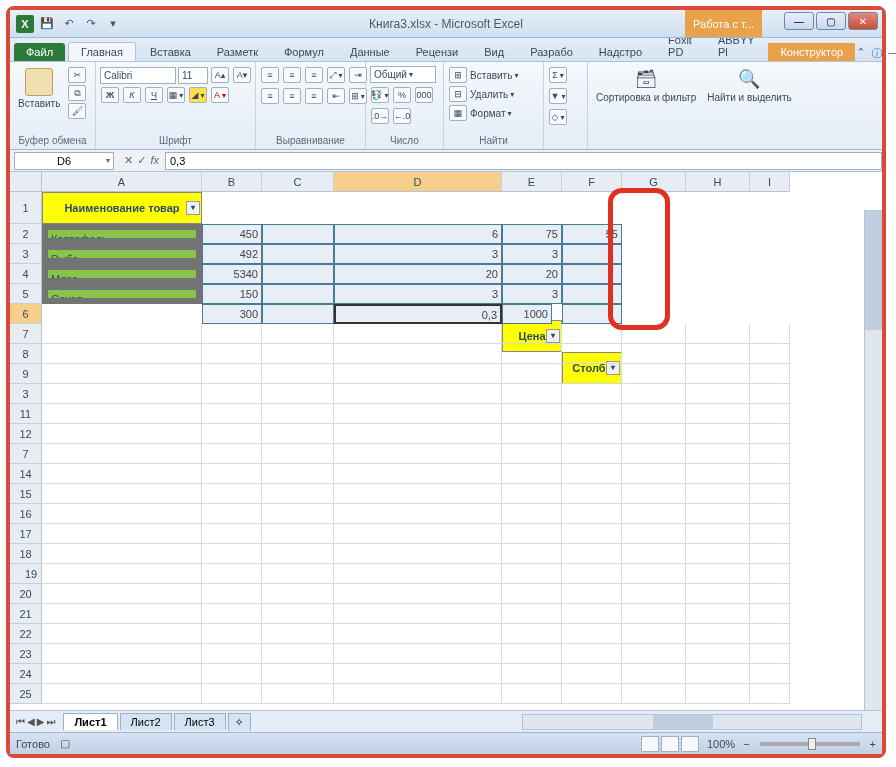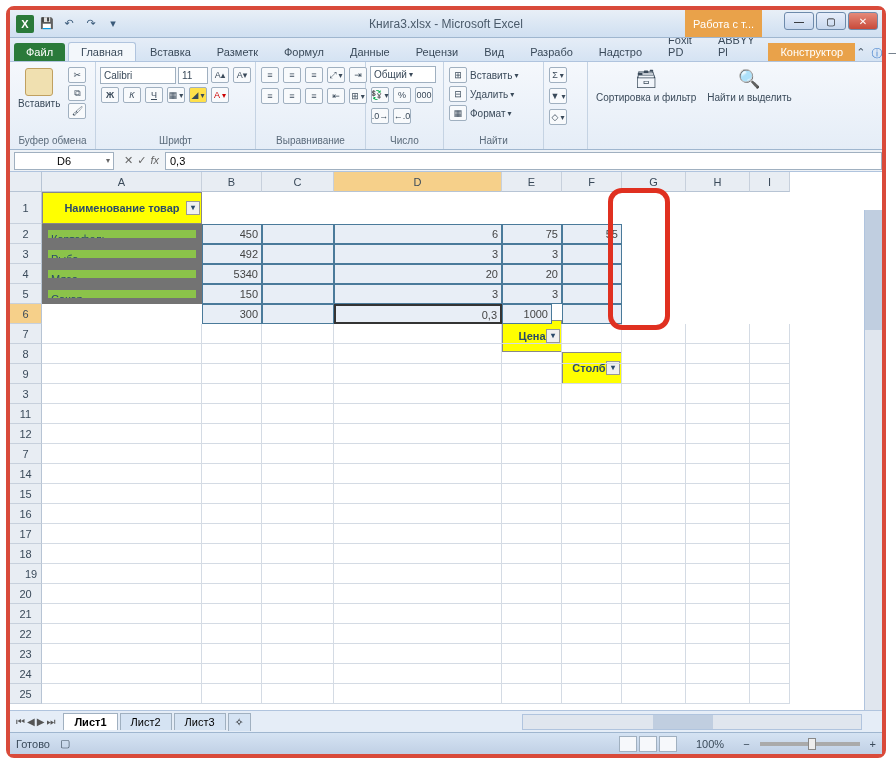--- a/index.html
+++ b/index.html
@@ -554,21 +554,21 @@
       </div>
   </div>
 
   <div class="status-bar">
     <span>Готово</span>
     <span style="margin-left:10px;">▢</span>
     <div class="views">
       <div class="view-btn"></div>
       <div class="view-btn"></div>
       <div class="view-btn"></div>
-      <span style="margin:0 17px;">100%</span>
+      <span style="margin:0 6px;">100%</span>
       <span>−</span>
       <div class="zoom-slider">
           <div class="thumb"></div>
         </div>
       <span>+</span>
     </div>
   </div>
 </div>
 
 </body></html>

